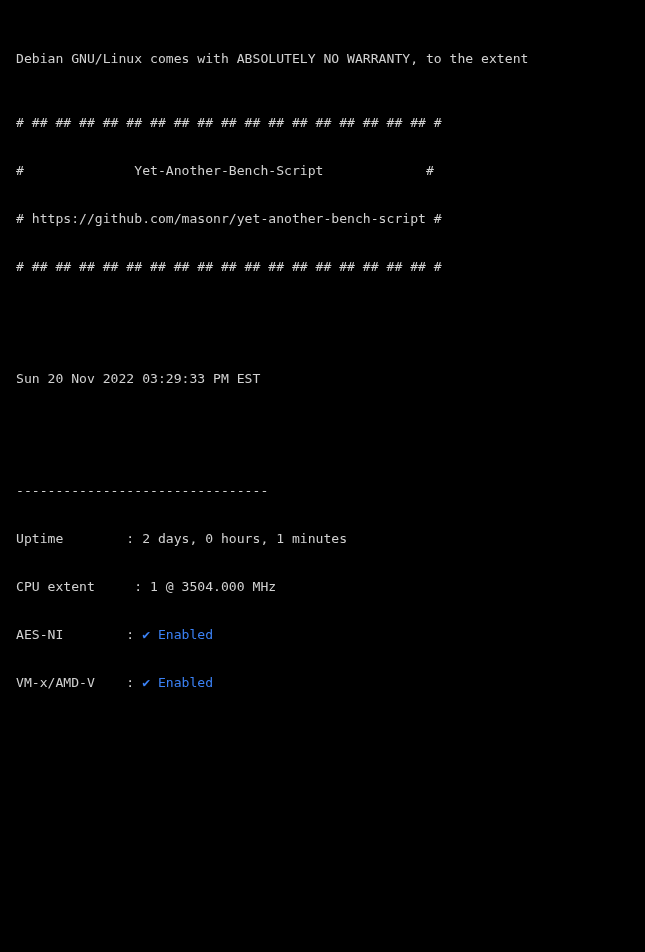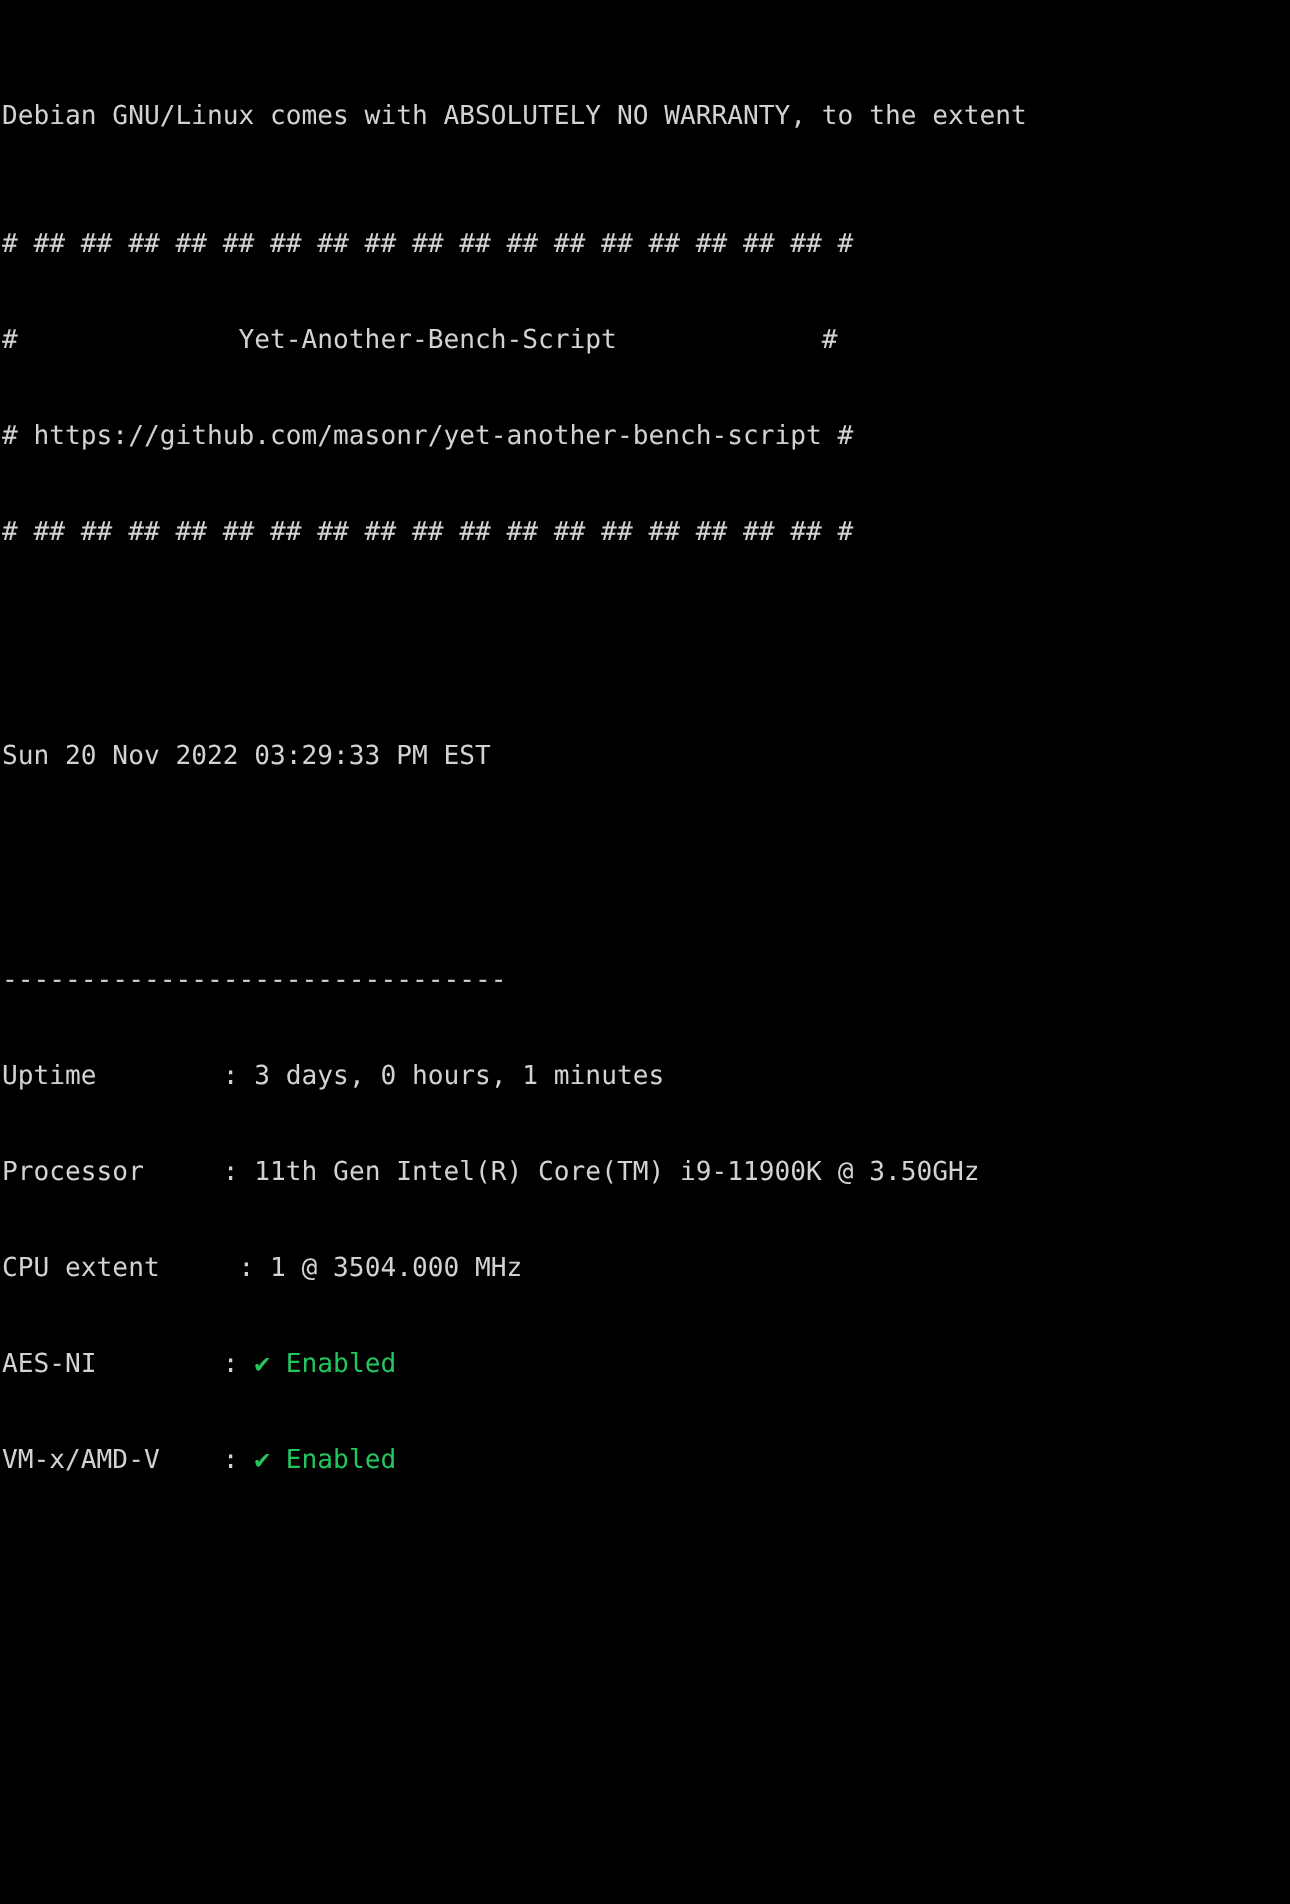--- a/index.html
+++ b/index.html
@@ -15,52 +15,51 @@
   }
   #terminal {
     width: 645px;
     height: 952px;
     background: #000000;
     color: #d2d2d2;
     font-family: "DejaVu Sans Mono", "Liberation Mono", monospace;
     font-size: 13.1px;
     line-height: 16px;
     letter-spacing: 0px;
-    padding: 3px 0 0 1px;
+    padding: 3px 0 0 16px;
     box-sizing: border-box;
     white-space: pre;
     overflow: hidden;
   }
   .line {
     height: 16px;
     white-space: pre;
     display: block;
   }
   .blank { height: 16px; display: block; }
-  .chk { color: #22c55e; }
+  .chk { color: #3b82f6; }
 </style>
 </head>
 <body>
 
 <div id="terminal">
 
   <span class="line">Debian GNU/Linux comes with ABSOLUTELY NO WARRANTY, to the extent</span>
 
   <span class="line"># ## ## ## ## ## ## ## ## ## ## ## ## ## ## ## ## ## #</span>
   <span class="line">#              Yet-Another-Bench-Script             #</span>
   <span class="line"># https://github.com/masonr/yet-another-bench-script #</span>
   <span class="line"># ## ## ## ## ## ## ## ## ## ## ## ## ## ## ## ## ## #</span>
 
   <span class="blank"></span>
   <span class="line">Sun 20 Nov 2022 03:29:33 PM EST</span>
   <span class="blank"></span>
 
   <span class="line">--------------------------------</span>
-  <span class="line"><span>Uptime        : </span><span>3 days, 0 hours, 1 minutes</span></span>
-  <span class="line"><span>Processor     : </span><span>11th Gen Intel(R) Core(TM) i9-11900K @ 3.50GHz</span></span>
+  <span class="line"><span>Uptime        : </span><span>2 days, 0 hours, 1 minutes</span></span>
   <span class="line"><span>CPU extent     : </span><span>1 @ 3504.000 MHz</span></span>
   <span class="line"><span>AES-NI        : </span><span class="chk">✔ Enabled</span></span>
   <span class="line"><span>VM-x/AMD-V    : </span><span class="chk">✔ Enabled</span></span>
   
   
   
   
   
 
   

